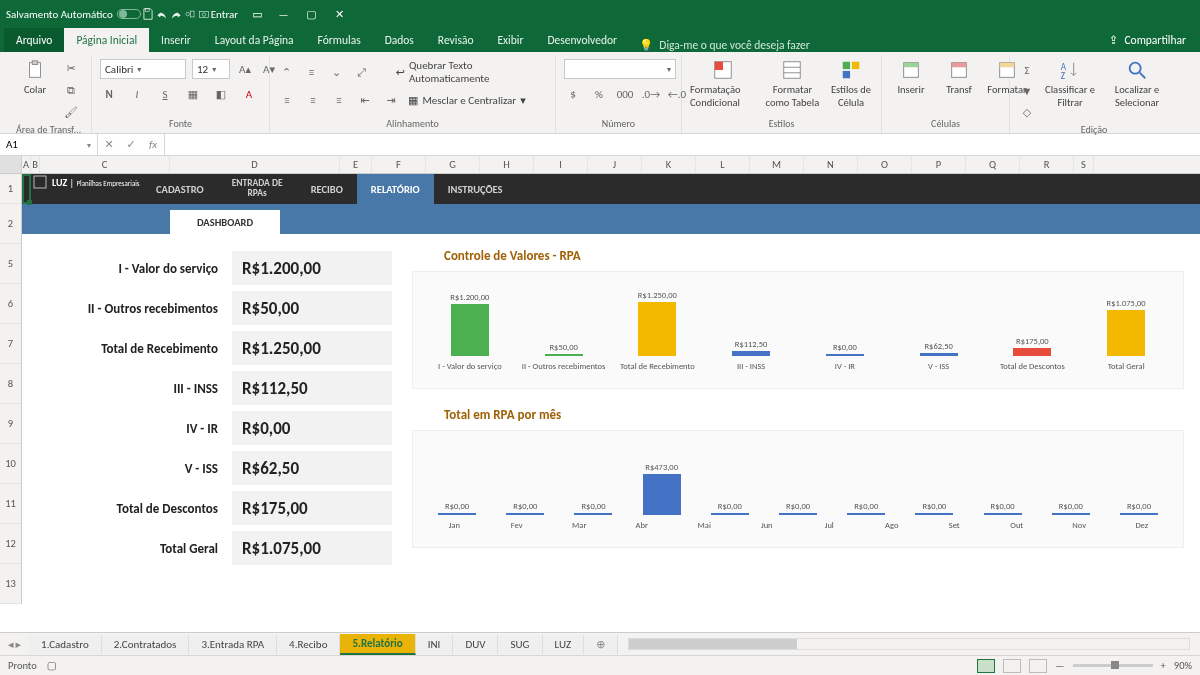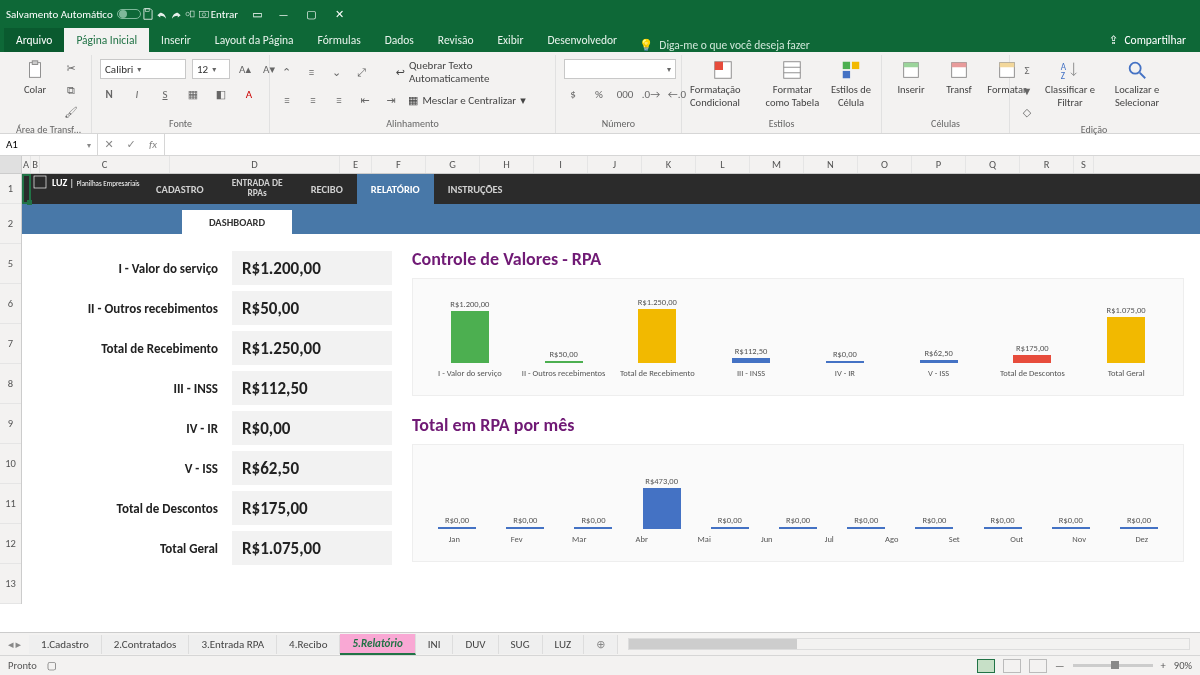--- a/index.html
+++ b/index.html
@@ -58,42 +58,42 @@
 .sheet { position:absolute; left:22px; right:0; top:18px; bottom:0; }
 
 
 .navbar { height:30px; background:#2b2b2b; display:flex; align-items:flex-start; }
 .navbrand { width:120px; color:#fff; font-size:10px; display:flex; align-items:center; padding-left:10px; gap:4px; }
 .navitem { color:#d0d0d0; font-size:10.5px; font-weight:600; padding:0 14px; height:100%; display:flex; align-items:center; text-align:center; }
 .navitem.two { flex-direction:column; line-height:1.05; justify-content:center; font-size:9.5px; }
 .navitem.active { background:#4878a8; color:#fff; }
 
 .bluebar { height:30px; background:#4878a8; position:relative; }
-.dashtab { position:absolute; left:160px; top:6px; width:110px; height:24px; background:#fff; display:flex; align-items:center; justify-content:center; font-size:10.5px; font-weight:600; color:#333; }
+.dashtab { position:absolute; left:148px; top:6px; width:110px; height:24px; background:#fff; display:flex; align-items:center; justify-content:center; font-size:10.5px; font-weight:600; color:#333; }
 
 .content { position:absolute; top:60px; left:0; right:0; bottom:0; background:#fff; padding:14px 16px 10px 30px; display:flex; gap:20px; }
 .kv { width:340px; }
 .kvrow { display:flex; align-items:center; height:40px; }
 .kvl { width:180px; text-align:right; padding-right:14px; font-size:13px; font-weight:600; color:#222; }
 .kvv { flex:1; background:#f2f2f2; height:34px; display:flex; align-items:center; padding-left:10px; font-size:17px; font-weight:700; color:#222; }
 
 .charts { flex:1; }
-.ctitle { font-size:18px; font-weight:700; color:#701a75; margin-bottom:8px; }
+.ctitle { font-size:13px; font-weight:700; color:#a16207; margin-bottom:8px;margin-left:32px; }
 .chart { background:#fafafa; border:1px solid #eee; padding:8px 10px 6px; margin-bottom:18px; }
 .bars { display:flex; height:76px; align-items:flex-end; justify-content:space-around; }
 .barcol { display:flex; flex-direction:column; align-items:center; width:12.5%; }
 .barlbl { font-size:8.5px; color:#555; margin-bottom:2px; white-space:nowrap; }
 .bar { width:38px; }
 .xcat { font-size:8.5px; color:#555; margin-top:6px; text-align:center; line-height:1.1; height:20px; }
 
 
 .sheettabs { position:absolute; bottom:20px; left:0; right:0; height:23px; background:#f3f2f1; border-top:1px solid #ccc; display:flex; align-items:center; font-size:11px; }
 .stabnav { display:flex; gap:2px; padding:0 8px; color:#888; }
 .stab { padding:3px 12px; border-right:1px solid #ddd; background:#efefef; color:#444; cursor:pointer; }
-.stab.active { background:#f9a8d4; border-bottom:2px solid #217346; color:#217346; font-weight:600;font-style:italic; }
+.stab.active { background:#eab308; border-bottom:2px solid #217346; color:#217346; font-weight:600; }
 .stab.add { color:#888; }
 .hscroll { flex:1; margin:0 10px; height:12px; background:#f3f2f1; border:1px solid #ddd; position:relative; }
 .hscroll .thumb { position:absolute; left:0; top:0; height:100%; width:30%; background:#cdcdcd; }
 
 
 .statusbar { position:absolute; bottom:0; left:0; right:0; height:20px; background:#f3f2f1; border-top:1px solid #d6d6d6; display:flex; align-items:center; font-size:10.5px; color:#555; padding:0 8px; gap:10px; }
 .statusbar .right { margin-left:auto; display:flex; align-items:center; gap:8px; }
 .viewbtn { width:18px; height:14px; border:1px solid #bbb; }
 .viewbtn.active { background:#c7e0c7; border-color:#217346; }
 .zoomsl { width:80px; height:3px; background:#ccc; position:relative; }

